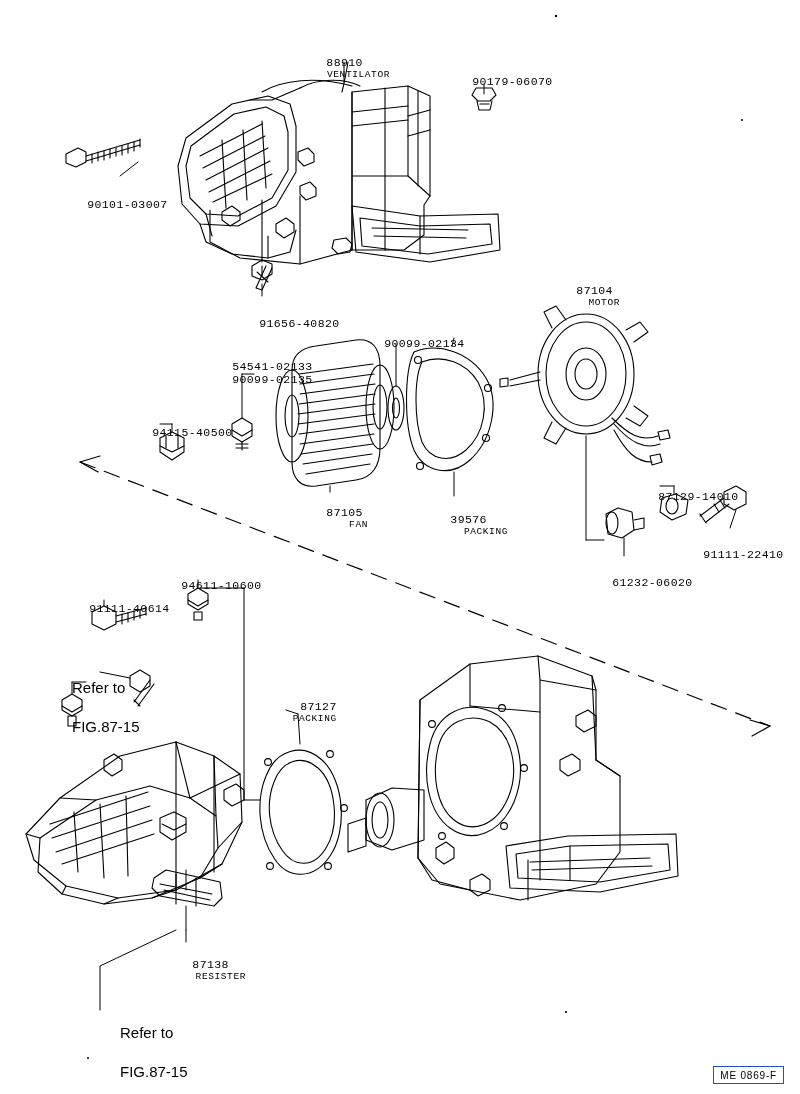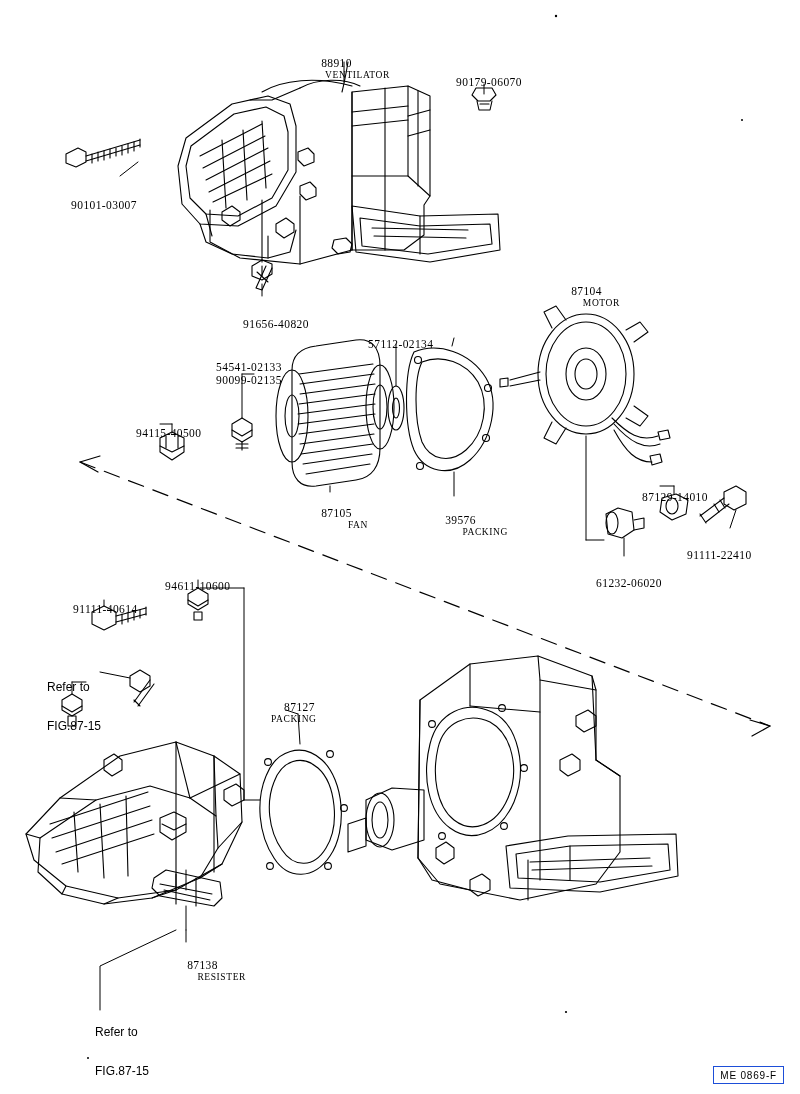--- a/index.html
+++ b/index.html
@@ -27,43 +27,44 @@
     width: 800px;
     height: 1094px;
   }
   .label {
     position: absolute;
     font-size: 11.5px;
     letter-spacing: 0.4px;
     line-height: 12.5px;
     white-space: pre;
     color: #000;
-    font-family: Liberation Serif, serif;
+    font-family: Liberation Mono, monospace;
   }
   .label .sub {
     display: block;
     font-size: 9.5px;
     letter-spacing: 0.6px;
     text-align: right;
   }
   .label.center { text-align: center; }
   .footer-code {
     position: absolute;
     right: 16px;
     bottom: 10px;
     font-size: 10px;
     letter-spacing: 0.8px;
     border: 1px solid #1d4ed8;
     padding: 3px 6px 2px 6px;
   }
   .refer {
     position: absolute;
-    font-size: 12px;
+    font-size: 15px;
     line-height: 13px;
     white-space: pre;
+    margin-left: 25px;
   }
 </style>
 </head>
 <body>
 
 <div id="diagram-root">
 
   <svg class="art" viewBox="0 0 800 1094" fill="none" stroke="#000" stroke-width="1.1" stroke-linecap="round" stroke-linejoin="round">
 
     <g>
@@ -409,21 +410,21 @@
 
   <div class="label" style="left:230px; top:305px;">
     <span>91656-40820</span>
   </div>
 
   <div class="label center" style="left:540px; top:272px; width:80px;">
     <span>87104</span><span class="sub">MOTOR</span>
   </div>
 
   <div class="label" style="left:355px; top:325px;">
-    <span>57112-02134</span>
+    <span>90099-02134</span>
   </div>
 
   <div class="label" style="left:203px; top:348px;">
     <span>54541-02133</span>
   </div>
 
   <div class="label" style="left:203px; top:361px;">
     <span>90099-02135</span>
   </div>
 

